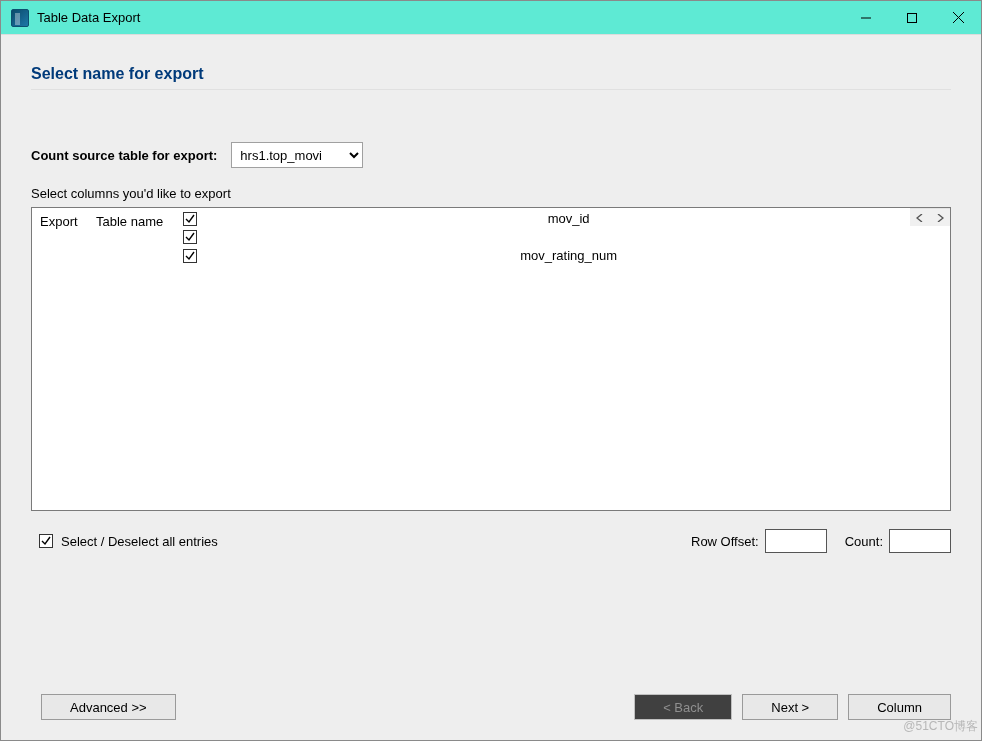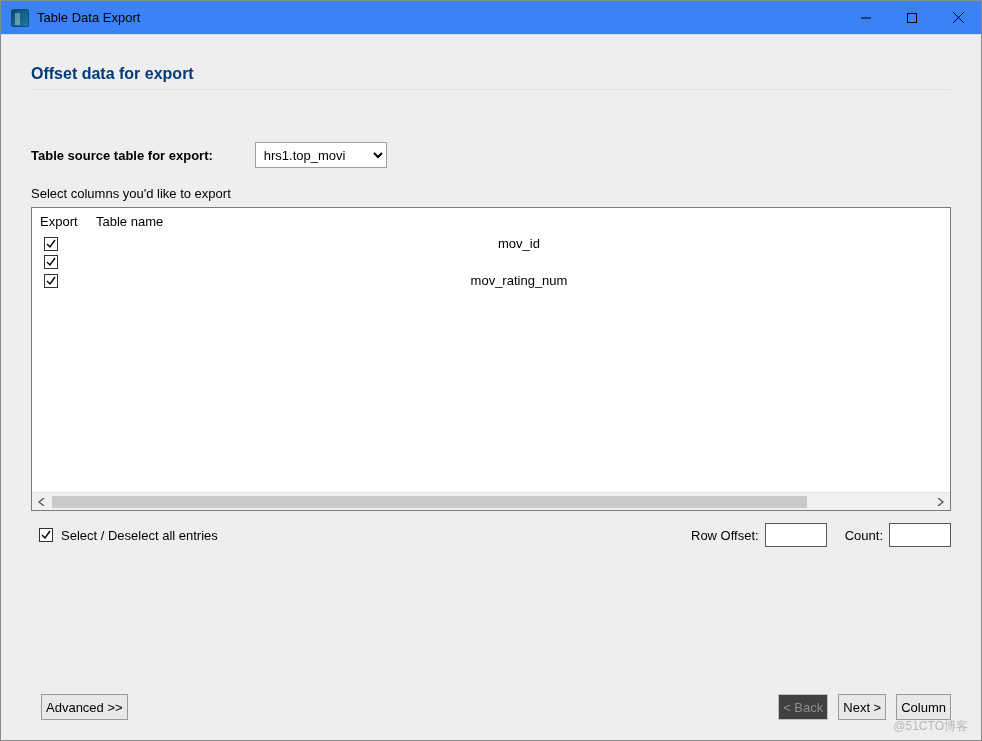--- a/index.html
+++ b/index.html
@@ -18,21 +18,21 @@
     width: 982px;
     height: 741px;
     background: #eeeeee;
     border: 1px solid #8a8a8a;
     display:flex;
     flex-direction:column;
   }
   
   .titlebar {
     height: 34px;
-    background:#3b82f6;
+    background:#5eead4;
     display:flex;
     align-items:center;
     border-bottom:1px solid #dcdcdc;
   }
   .titlebar .app-icon {
     width:18px;height:18px;
     margin-left:10px;margin-right:8px;
     background:linear-gradient(135deg,#0a4a6a,#1e78a8);
     border:1px solid #0c5070;
     border-radius:2px;
@@ -70,28 +70,27 @@
     height:1px;background:#e0e0e0;margin:2px 0 52px 0;
   }
   .row-label{
     display:flex;align-items:center;margin-bottom:18px;
   }
   .row-label .lbl{font-weight:bold;font-size:13px;margin-right:14px;}
   select.src{
     width:132px;height:26px;
     border:1px solid #a0a0a0;background:#fff;font-size:13px;
     padding-left:4px;
-    margin-left:28px;
   }
   .subtext{font-size:13px;margin-bottom:6px;}
 
   .grid-box{
     border:1px solid #7a7a7a;background:#ffffff;
     height:304px;
-    display:flex;flex-direction:column;
+    display:flex;flex-direction:row;
     overflow:hidden;
   }
   .grid-head{
     display:flex;padding:6px 8px 4px 8px;font-size:13px;
   }
   .col-export{width:56px;}
   .col-name{flex:1;}
   .grid-rows{flex:1;overflow:hidden;text-align:center;}
   .g-row{display:flex;align-items:center;padding:1px 8px;font-size:13px;line-height:19px;}
   .g-row .cbwrap{width:56px;display:flex;align-items:center;padding-left:4px;}
@@ -108,41 +107,41 @@
     display:flex;align-items:center;justify-content:space-between;
     padding:0 2px;
   }
   .h-scroll .left,.h-scroll .right{
     width:16px;height:16px;display:flex;align-items:center;justify-content:center;color:#555;cursor:pointer;
   }
   .h-scroll .track{flex:1;height:12px;background:#f0f0f0;position:relative;margin:0 2px;}
   .h-scroll .thumb{position:absolute;left:0;top:0;height:12px;width:86%;background:#c9c9c9;}
 
   .below-grid{
-    display:flex;align-items:center;margin-top:12px;
+    display:flex;align-items:center;margin-top:18px;
   }
   .below-grid .sel-all{display:flex;align-items:center;gap:8px;font-size:13px;margin-left:8px;}
   .below-grid .spacer{flex:1;}
   .off-lbl{margin-right:6px;}
   .num-input{width:62px;height:24px;border:1px solid #555;background:#fff;padding:0 4px;font-size:13px;margin-right:18px;}
   .num-input:last-child{margin-right:0;}
 
   .footer{
     display:flex;align-items:center;padding:12px 30px 20px 30px;
   }
   .btn{
-    height:26px;padding:0 4px;font-size:13px;
+    height:26px;padding:0 28px;font-size:13px;
     background:#e8e8e8;border:1px solid #9a9a9a;cursor:pointer;
   }
   .btn.disabled{color:#8f8f8f;background:#404040;border-color:#c0c0c0;cursor:default;}
   .footer .spacer{flex:1;}
   .footer .btn{margin-left:10px;}
 
   .watermark{
-    position:absolute;right:14px;bottom:6px;color:#b7b7b7;font-size:12px;pointer-events:none;
+    position:absolute;right:4px;bottom:6px;color:#b7b7b7;font-size:12px;pointer-events:none;
   }
 </style>
 </head>
 <body>
 
 <div class="window">
 
   <div class="titlebar">
     <div class="app-icon"></div>
     <div class="title">Table Data Export</div>
@@ -159,25 +158,25 @@
     </button>
     <button class="win-btn close">
       <svg width="11" height="11">
           <line x1="0" y1="0" x2="11" y2="11" stroke="#000" stroke-width="1"></line>
           <line x1="11" y1="0" x2="0" y2="11" stroke="#000" stroke-width="1"></line>
         </svg>
     </button>
   </div>
 
   <div class="content">
-    <div class="heading">Offset data for export</div>
+    <div class="heading">Select name for export</div>
     <div class="thin-line"></div>
 
     <div class="row-label">
-      <span class="lbl">Table source table for export:</span>
+      <span class="lbl">Count source table for export:</span>
       <select class="src">
         <option>hrs1.top_movi</option>
       </select>
     </div>
 
     <div class="subtext">Select columns you'd like to export</div>
 
     <div class="grid-box">
       <div class="grid-head">
         <div class="col-export">Export</div>

